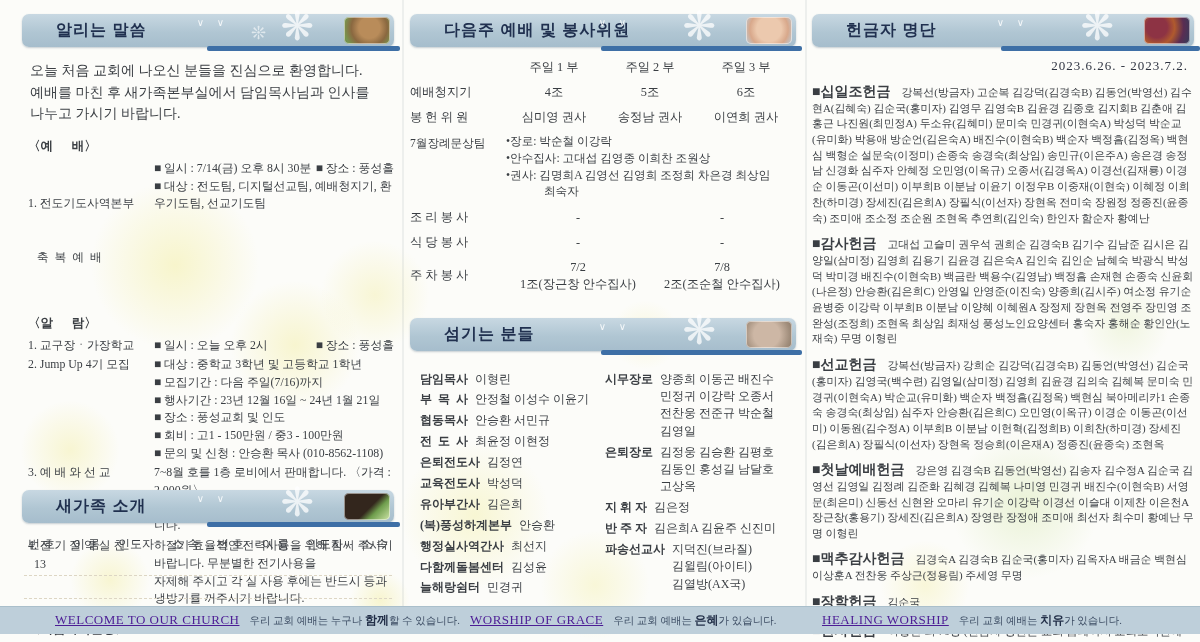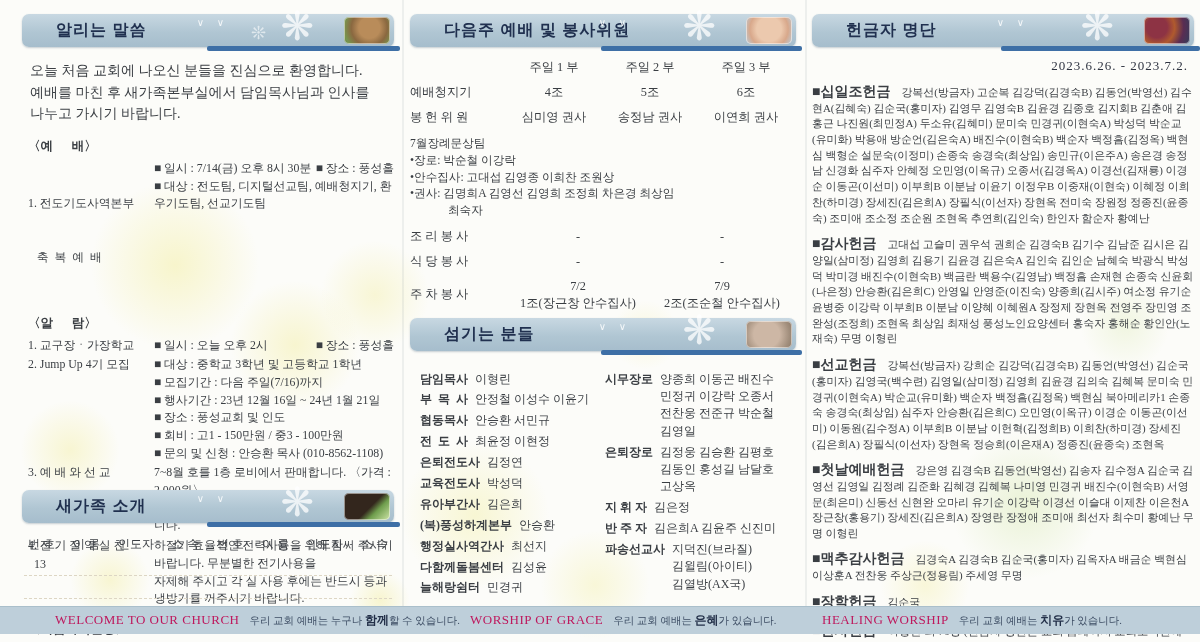--- a/index.html
+++ b/index.html
@@ -45,21 +45,21 @@
   .nf{position:absolute;left:0;top:476px;width:372px;}
   .nf-head{display:flex;justify-content:space-between;font-size:12px;margin:13px 6px 0 6px;}
   .nf-row{height:22px;border-bottom:1px dashed #ddd6c4;margin:0 2px;font-size:12px;}
   .nf-no{padding-left:10px;line-height:22px;}
 
   
   .wt{margin-top:12px;font-size:12.3px;}
   .wt-row{display:flex;align-items:center;margin:8px 0;}
   .wt-label{width:96px;flex:none;white-space:pre;}
   .wt-cell{width:96px;text-align:center;flex:none;}
-  .fun-row{display:flex;margin:6px 0;font-size:11.6px;line-height:1.45;flex-direction:column;}
+  .fun-row{display:flex;margin:6px 0;font-size:11.6px;line-height:1.45;}
   .fun-label{width:96px;flex:none;font-size:11.6px;padding-top:2px;}
   .fun-body{flex:1;}
   .indent{margin-left:38px;}
   .duty-half{width:144px;text-align:center;flex:none;}
   .park-cell{width:144px;text-align:center;flex:none;line-height:1.35;}
   .sv{position:absolute;left:0;top:304px;width:386px;}
   .sv-cols{display:flex;margin-top:16px;font-size:12px;line-height:1.45;}
   .sv-col-l{width:195px;padding-left:10px;box-sizing:border-box;}
   .sv-col-r{flex:1;}
   .sv-row{display:flex;margin:3.5px 0;}
@@ -71,21 +71,21 @@
   .offering{font-size:10.9px;line-height:1.44;margin:6.5px 0;}
   .olabel{font-family:"Liberation Sans",sans-serif;font-weight:bold;font-size:14px;margin-right:11px;}
   .angel{font-size:11.3px;line-height:1.5;margin-top:9px;}
   .angel .l2{margin-left:84px;}
   .amount{font-weight:bold;text-decoration:underline;}
 
   
   .footer{position:absolute;left:0;right:0;bottom:8px;height:27px;background:#becfda;
       border-top:1px solid #aabfcb;z-index:1;}
   .f-seg{position:absolute;top:5px;display:flex;align-items:baseline;gap:10px;}
-  .f-en{font-family:"Liberation Serif",serif;font-size:13px;letter-spacing:.5px;color:#be185d;}
+  .f-en{font-family:"Liberation Serif",serif;font-size:13px;letter-spacing:.5px;color:#4c1d95;text-decoration:underline;}
   .f-ko{font-size:10.5px;color:#3c4c63;}
   .f-ko b{font-size:12px;color:#222f48;}
   .seg1{left:55px;} .seg2{left:470px;} .seg3{left:822px;}
 </style>
 </head>
 <body>
 
 <div class="page">
 
   <div class="blob" style="left:90px;top:180px;width:170px;height:170px;background:radial-gradient(circle,rgba(240,233,130,.38),rgba(240,233,130,0) 70%);"></div>
@@ -252,21 +252,21 @@
         <span class="duty-half">-</span>
         <span class="duty-half">-</span>
       </div>
       <div class="wt-row">
         <span class="wt-label">주 차 봉 사</span>
         <span class="park-cell">
           <div>7/2</div>
           <div>1조(장근창 안수집사)</div>
         </span>
         <span class="park-cell">
-          <div>7/9</div>
+          <div>7/8</div>
           <div>2조(조순철 안수집사)</div>
         </span>
       </div>
     </div>
 
     <div class="sv">
       <div class="sec-header">
         <span class="sec-title">섬기는 분들</span>
         <span class="birds">∨ ∨</span>
         <span class="daisy">❋</span>

